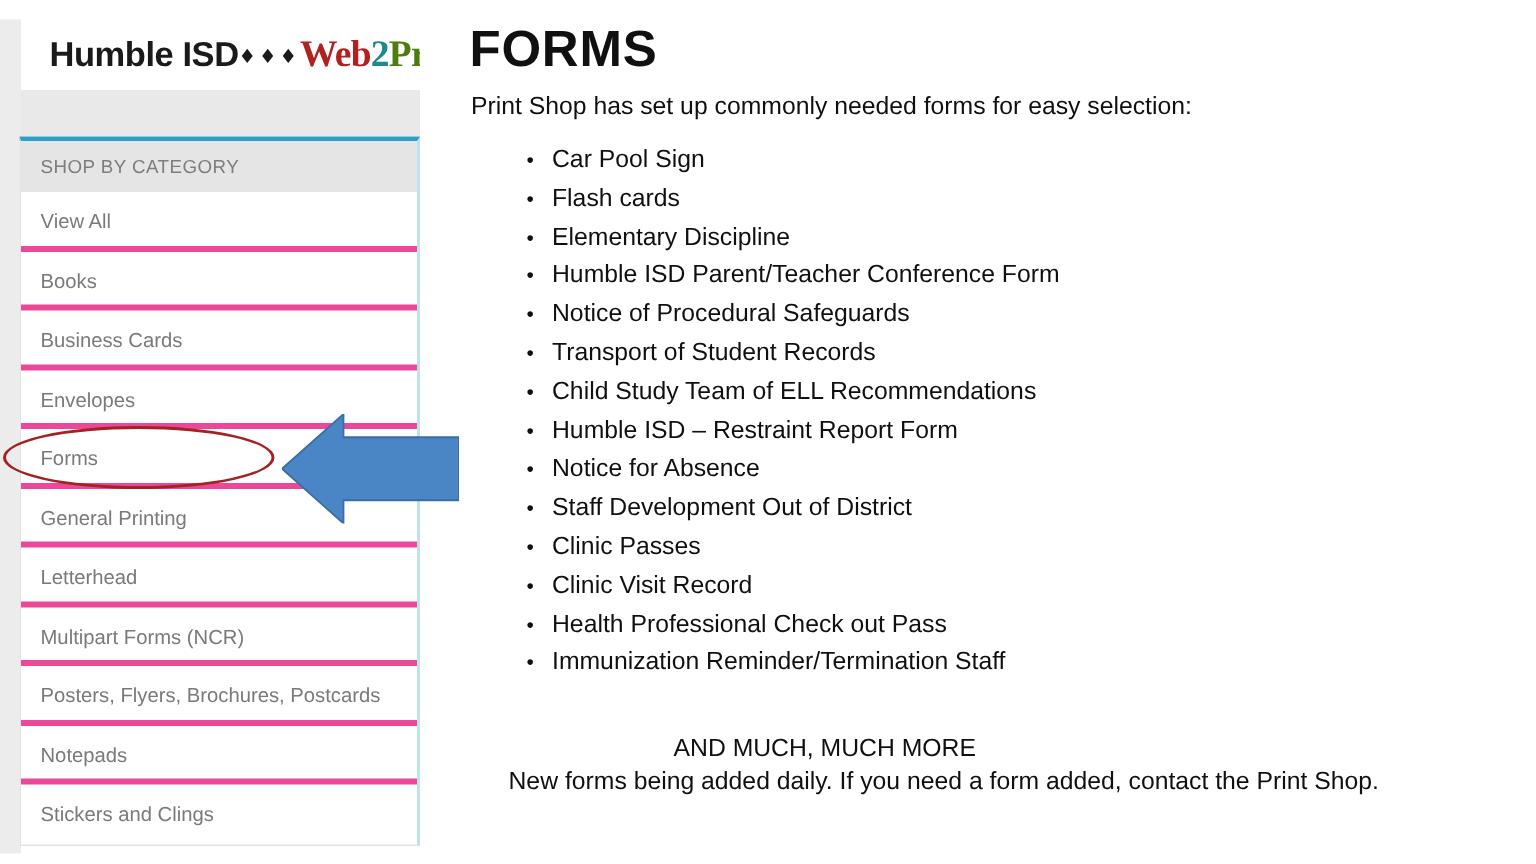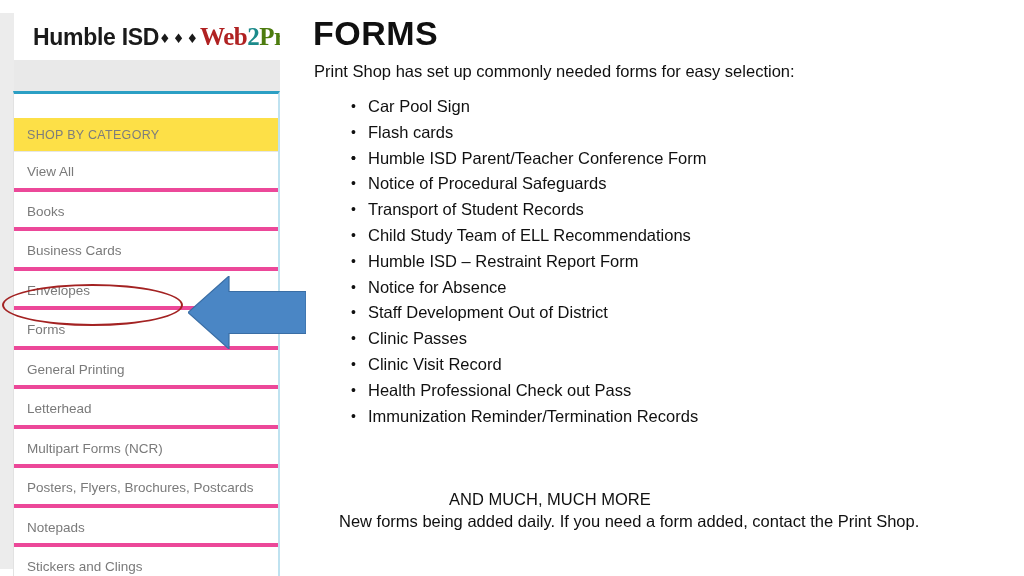--- a/index.html
+++ b/index.html
@@ -85,28 +85,27 @@
     background: #ffffff;
     border-top: 3px solid #2b9fc4;
     border-left: 1px solid #e2e2e2;
     border-right: 2px solid #bfe2f0;
     border-bottom: 1px solid #e2e2e2;
     box-sizing: border-box;
   }
   .sb-header {
     height: 34px;
     line-height: 34px;
-    background: #fde047;
+    background: #e5e5e5;
     color: #7d7d7d;
     font-size: 12.5px;
     letter-spacing: 0.3px;
     padding-left: 13px;
     box-sizing: border-box;
     border-bottom: 1px solid #e6e6e6;
-    margin-top: 24px;
   }
   .sb-item {
     height: 39.5px;
     line-height: 39.5px;
     padding-left: 13px;
     box-sizing: border-box;
     font-size: 13.5px;
     color: #7a7a7a;
     border-bottom: 4px solid #ec4899;
     white-space: nowrap;
@@ -237,30 +236,30 @@
 
 <div id="content">
 
   <div class="title">FORMS</div>
 
   <div class="subtitle">Print Shop has set up commonly needed forms for easy selection:</div>
 
   <ul class="bullets">
     <li><span class="bul">•</span><span>Car Pool Sign</span></li>
     <li><span class="bul">•</span><span>Flash cards</span></li>
-    <li><span class="bul">•</span></li>
+    <li><span class="bul">•</span><span>Elementary Discipline</span></li>
     <li><span class="bul">•</span><span>Humble ISD Parent/Teacher Conference Form</span></li>
     <li><span class="bul">•</span><span>Notice of Procedural Safeguards</span></li>
     <li><span class="bul">•</span><span>Transport of Student Records</span></li>
     <li><span class="bul">•</span><span>Child Study Team of ELL Recommendations</span></li>
     <li><span class="bul">•</span><span>Humble ISD – Restraint Report Form</span></li>
     <li><span class="bul">•</span><span>Notice for Absence</span></li>
     <li><span class="bul">•</span><span>Staff Development Out of District</span></li>
     <li><span class="bul">•</span><span>Clinic Passes</span></li>
     <li><span class="bul">•</span><span>Clinic Visit Record</span></li>
     <li><span class="bul">•</span><span>Health Professional Check out Pass</span></li>
-    <li><span class="bul">•</span><span>Immunization Reminder/Termination Records</span></li>
+    <li><span class="bul">•</span><span>Immunization Reminder/Termination Staff</span></li>
   </ul>
 
   <div class="andmore">AND MUCH, MUCH MORE</div>
 
   <div class="closing">New forms being added daily.  If you need a form added, contact the Print Shop.</div>
 </div>
 
 </body></html>

